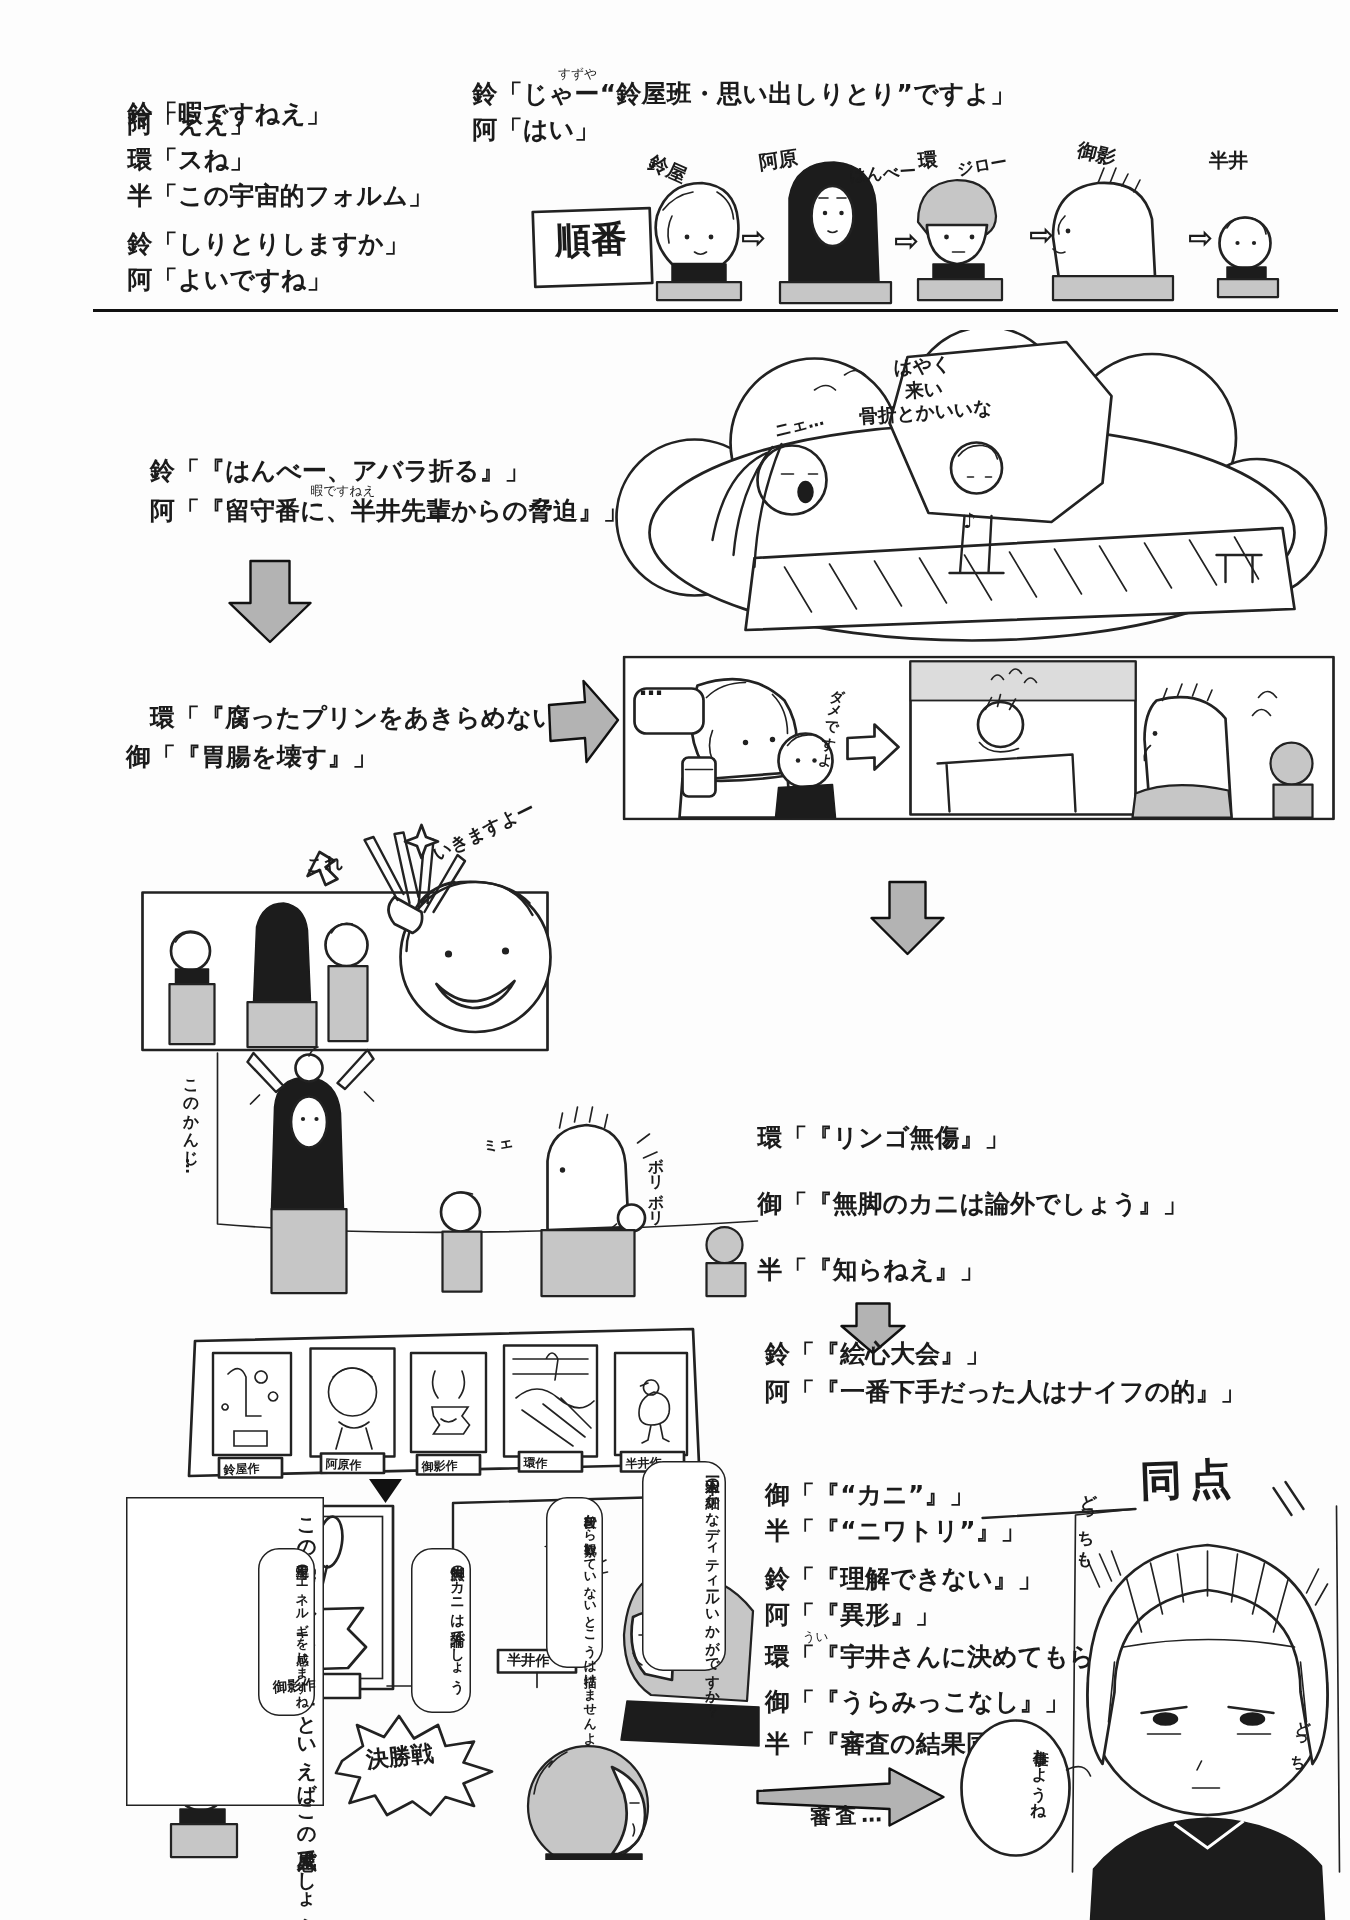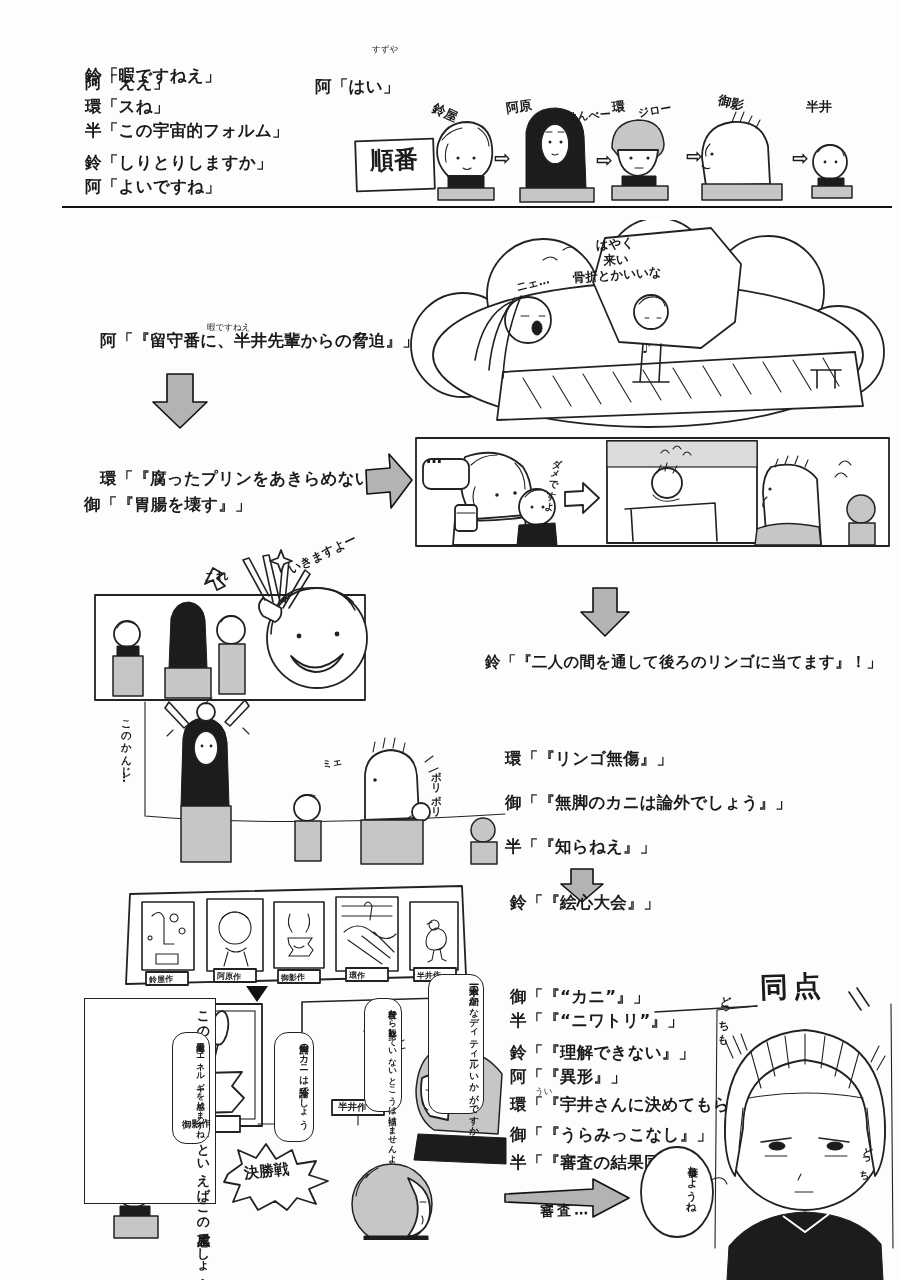--- a/index.html
+++ b/index.html
@@ -26,20 +26,21 @@
 <div class="page">
 
   <div class="abs dlg" style="left:85px;top:65px">鈴「暇ですねえ」</div>
   <div class="abs dlg" style="left:85px;top:72px">阿「ええ」</div>
   <div class="abs dlg" style="left:85px;top:96px">環「スね」</div>
   <div class="abs dlg" style="left:85px;top:120px">半「この宇宙的フォルム」</div>
   <div class="abs dlg" style="left:85px;top:152px">鈴「しりとりしますか」</div>
   <div class="abs dlg" style="left:85px;top:176px">阿「よいですね」</div>
 
   <div class="abs furi" style="left:372px;top:44px">すずや</div>
+  <div class="abs dlg" style="left:315px;top:52px">鈴「じゃー“鈴屋班・思い出しりとり”ですよ」</div>
   <div class="abs dlg" style="left:315px;top:76px">阿「はい」</div>
 
   <svg class="abs" style="left:350px;top:92px" width="540" height="112" viewBox="0 0 540 112">
     <rect class="wfill" x="6" y="48" width="78" height="50" transform="rotate(-2 45 73)"></rect>
 
     <g>
       <path class="wfill" d="M88 52 Q95 30 118 30 Q140 32 142 55 Q144 75 132 84 L98 84 Q84 70 88 52Z"></path>
       <path class="ln2" d="M92 48 Q100 38 112 36 M128 36 Q138 42 139 54 M96 70 Q94 60 98 52"></path>
       <circle cx="108" cy="66" r="1.6" fill="#222"></circle>
         <circle cx="124" cy="66" r="1.6" fill="#222"></circle>
@@ -93,20 +94,21 @@
   <div class="abs hand" style="left:718px;top:94px;font-size:13px;transform:rotate(14deg)">御影</div>
   <div class="abs hand" style="left:806px;top:98px;font-size:13px">半井</div>
   <div class="abs hand" style="left:494px;top:146px;font-size:20px">⇨</div>
   <div class="abs hand" style="left:596px;top:148px;font-size:20px">⇨</div>
   <div class="abs hand" style="left:686px;top:144px;font-size:20px">⇨</div>
   <div class="abs hand" style="left:792px;top:146px;font-size:20px">⇨</div>
 
   <div class="abs rule" style="left:62px;top:206px;width:830px;height:2.4px"></div>
 
   <div class="abs furi" style="left:207px;top:322px">暇ですねえ</div>
+  <div class="abs rnd" style="left:100px;top:303px">鈴「『はんべー、アバラ折る』」</div>
   <div class="abs rnd" style="left:100px;top:330px">阿「『留守番に、半井先輩からの脅迫』」</div>
 
   <svg class="abs" style="left:152px;top:372px" width="56" height="58" viewBox="0 0 56 58">
     <polygon class="garrow" points="15,2 41,2 41,30 55,30 28,56 1,30 15,30"></polygon>
   </svg>
 
   <svg class="abs" style="left:393px;top:220px" width="500" height="215" viewBox="0 0 500 215">
     <circle class="wfill" cx="70" cy="125" r="52"></circle>
     <circle class="wfill" cx="150" cy="75" r="56"></circle>
     <circle class="wfill" cx="265" cy="50" r="52"></circle>
@@ -212,21 +214,20 @@
     <path class="ln" d="M180 62 L158 22 L164 20 L184 58 M188 64 L178 18 L184 17 L194 60 M194 66 L198 20 L204 22 L200 64 M198 70 L220 32 L225 36 L204 70"></path>
     <path class="wfill" d="M196 12 l3 8 8 3 -8 3 -3 8 -3 -8 -8 -3 8 -3 z"></path>
   </svg>
   <div class="abs hand" style="left:204px;top:568px;font-size:12px;transform:rotate(-5deg)">これ</div>
   <div class="abs hand" style="left:286px;top:546px;font-size:12px;transform:rotate(-26deg)">いきますよー</div>
 
   <svg class="abs" style="left:580px;top:586px" width="50" height="52" viewBox="0 0 50 52">
     <polygon class="garrow" points="13,2 37,2 37,26 49,26 25,50 1,26 13,26"></polygon>
   </svg>
 
-  <div class="abs rnd" style="left:485px;top:652px;font-size:15.5px">鈴「『二人の間を通して後ろのリンゴに当てます』！」</div>
 
   <svg class="abs" style="left:85px;top:696px" width="430" height="180" viewBox="0 0 430 180">
     <path class="ln2" d="M60 6 V120 M60 120 Q200 132 420 118"></path>
 
     <path class="dfill" d="M98 42 Q100 22 120 22 Q140 24 142 46 L144 110 L96 110 Z"></path>
     <ellipse class="wfill" cx="121" cy="52" rx="12" ry="17"></ellipse>
     <circle cx="117" cy="50" r="1.4" fill="#222"></circle>
       <circle cx="126" cy="50" r="1.4" fill="#222"></circle>
     <circle class="wfill" cx="121" cy="16" r="9"></circle>
     <path class="ln2" d="M121 8 q2 -5 6 -6"></path>
@@ -255,20 +256,21 @@
 
   <div class="abs rnd" style="left:505px;top:748px">環「『リンゴ無傷』」</div>
   <div class="abs rnd" style="left:505px;top:792px">御「『無脚のカニは論外でしょう』」</div>
   <div class="abs rnd" style="left:505px;top:836px">半「『知らねえ』」</div>
 
   <svg class="abs" style="left:560px;top:868px" width="44" height="36" viewBox="0 0 44 36">
     <polygon class="garrow" points="11,1 33,1 33,16 43,16 22,34 1,16 11,16"></polygon>
   </svg>
 
   <div class="abs rnd" style="left:510px;top:892px">鈴「『絵心大会』」</div>
+  <div class="abs rnd" style="left:510px;top:917px">阿「『一番下手だった人はナイフの的』」</div>
   <div class="abs rnd" style="left:510px;top:986px">御「『“カニ”』」</div>
   <div class="abs rnd" style="left:510px;top:1010px">半「『“ニワトリ”』」</div>
   <div class="abs rnd" style="left:510px;top:1042px">鈴「『理解できない』」</div>
   <div class="abs rnd" style="left:510px;top:1066px">阿「『異形』」</div>
   <div class="abs furi" style="left:535px;top:1086px">うい</div>
   <div class="abs rnd" style="left:510px;top:1094px">環「『宇井さんに決めてもらおう』」</div>
   <div class="abs rnd" style="left:510px;top:1124px">御「『うらみっこなし』」</div>
   <div class="abs rnd" style="left:510px;top:1152px">半「『審査の結果同点』」</div>
 
   <svg class="abs" style="left:122px;top:876px" width="350" height="118" viewBox="0 0 350 118">

